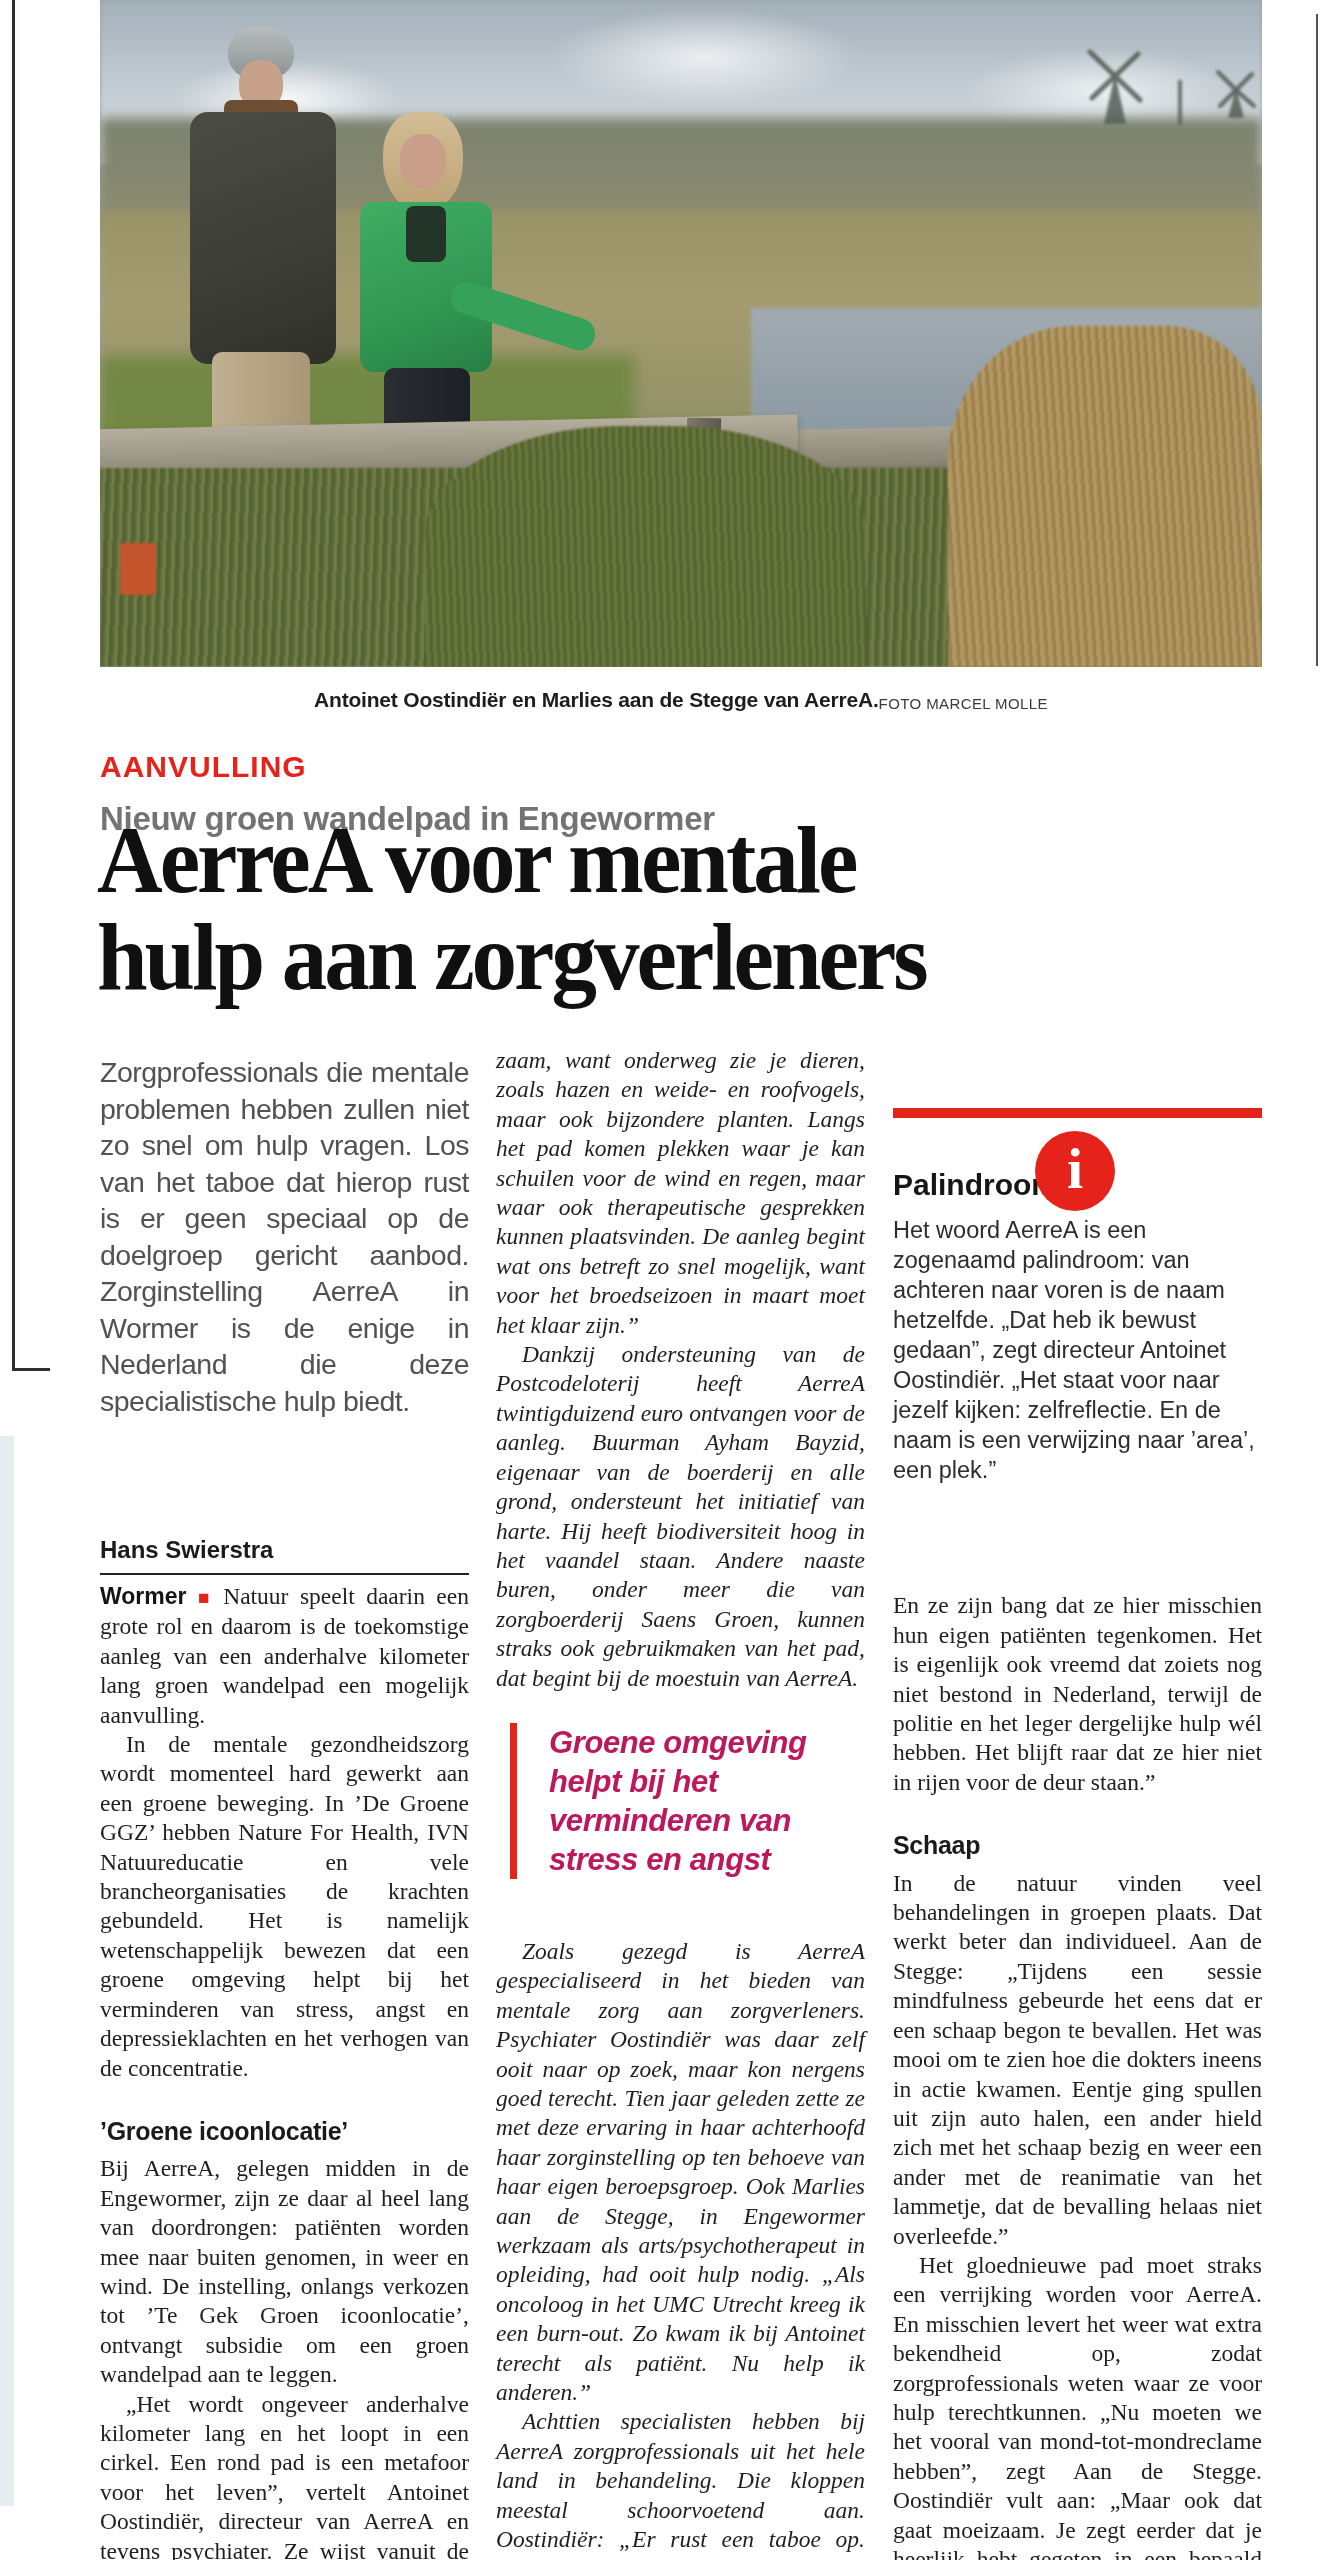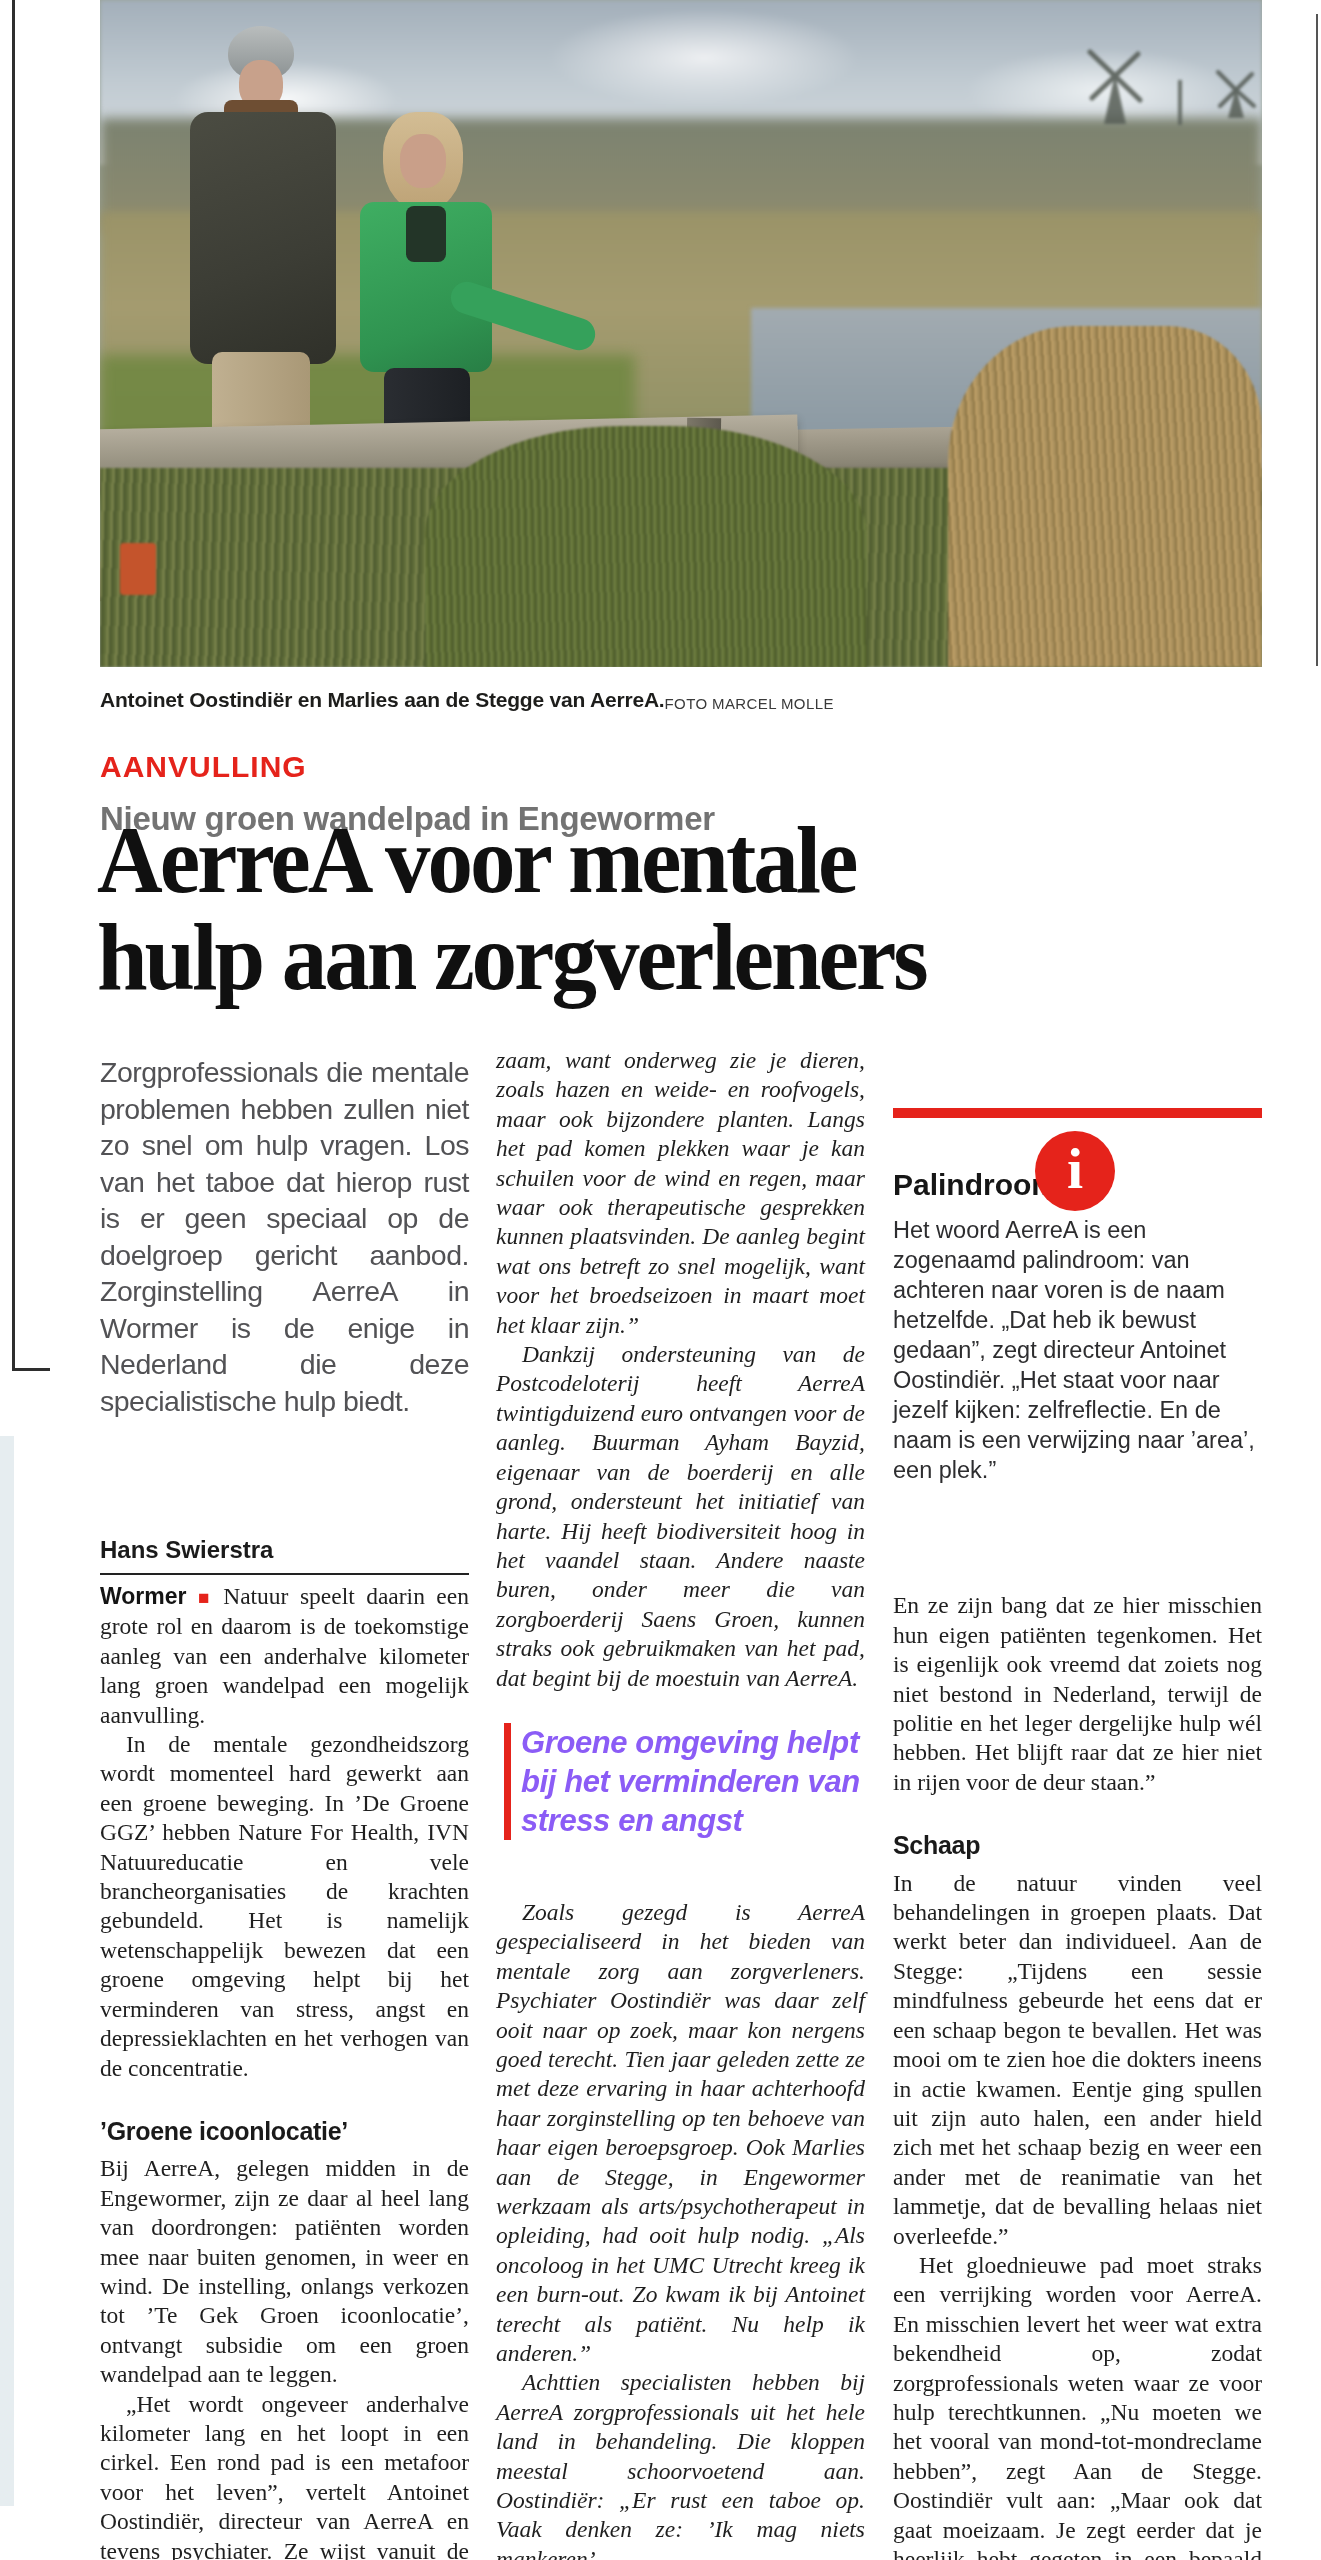--- a/index.html
+++ b/index.html
@@ -63,21 +63,21 @@
     background:linear-gradient(160deg,#3fae62 0%,#2f9350 70%,#287e45 100%); }
   .p2-top { left:306px; top:206px; width:40px; height:56px; border-radius:8px; background:#233528; z-index:3; }
   .p2-pants { left:284px; top:368px; width:86px; height:232px; border-radius:10px; z-index:3;
     background:linear-gradient(90deg,#2a2d32,#1d2024); }
   .p2-arm { left:348px; top:300px; width:150px; height:32px; border-radius:16px; z-index:4;
     background:#35a15b; transform:rotate(18deg); }
   .mills { position:absolute; left:980px; top:40px; width:200px; height:100px; z-index:2; filter:blur(1.5px); opacity:.85; }
 
   
   .caption-row { position:absolute; left:100px; top:688px; width:1162px; display:flex;
-    justify-content:flex-start; align-items:flex-end; }
+    justify-content:center; align-items:flex-end; }
   .caption { font-size:21px; font-weight:700; color:#1d1d1b; letter-spacing:-.2px; }
   .credit  { font-size:15px; font-weight:400; color:#3a3a3a; letter-spacing:.4px; }
 
   .kicker { position:absolute; left:100px; top:750px; width:1162px; display:flex; align-items:baseline; gap:16px;flex-direction:column; }
   .kicker-label { font-size:30px; font-weight:700; color:#e5231b; letter-spacing:1px; }
   .kicker-text  { font-size:33px; font-weight:700; color:#737373; letter-spacing:-.3px; }
 
   .headline { position:absolute; left:97px; top:812px; width:1180px;
     font-family:"Liberation Serif", serif; font-weight:700; color:#101010;
     font-size:91px; line-height:93px; letter-spacing:-3px; transform:scaleY(1.04); transform-origin:top left; }
@@ -95,23 +95,23 @@
   .bodycol p.ind { text-indent:26px; }
   .dateline { font-family:"Liberation Sans", sans-serif; font-weight:700; font-size:23px; color:#141414;margin-top:40px; }
   .lead-sq { color:#e5231b; font-size:19px; margin:0 8px 0 6px; }
   .subhead { font-family:"Liberation Sans", sans-serif; font-size:25px; font-weight:700;
     color:#1a1a1a; margin:34px 0 8px 0; letter-spacing:-.3px; }
 
   .col-left  { left:100px; top:1582px; }
   .col-mid   { left:496px; top:1046px;font-style:italic; }
   .col-right { left:893px; top:1046px; }
 
-  .pullquote { border-left:7px solid #e5231b; padding-left:10px; margin:30px 0 58px 8px;
+  .pullquote { border-left:7px solid #e5231b; padding-left:32px; margin:30px 0 58px 14px;
     font-family:"Liberation Sans", sans-serif; font-size:31px; line-height:39px; font-weight:700;
-    color:#8b5cf6; text-align:left; letter-spacing:-.4px; }
+    color:#be185d; text-align:left; letter-spacing:-.4px; }
 
   
   .infobox { position:relative; margin-bottom:106px; }
   .ib-rule { margin-top:62px; height:10px; background:#e5231b; }
   .ib-circle { position:absolute; left:142px; top:23px; width:80px; height:80px; border-radius:50%;
     background:#e5231b; display:flex; align-items:center; justify-content:center; }
   .ib-i { font-family:"Liberation Serif", serif; font-weight:700; font-size:58px; color:#ffffff; line-height:1;
     transform:translateY(-2px); }
   .ib-title { margin-top:52px; font-size:30px; font-weight:700; color:#161616; }
   .ib-text { margin-top:16px; font-size:23.5px; line-height:30px; color:#2d2d2f; text-align:left; }

